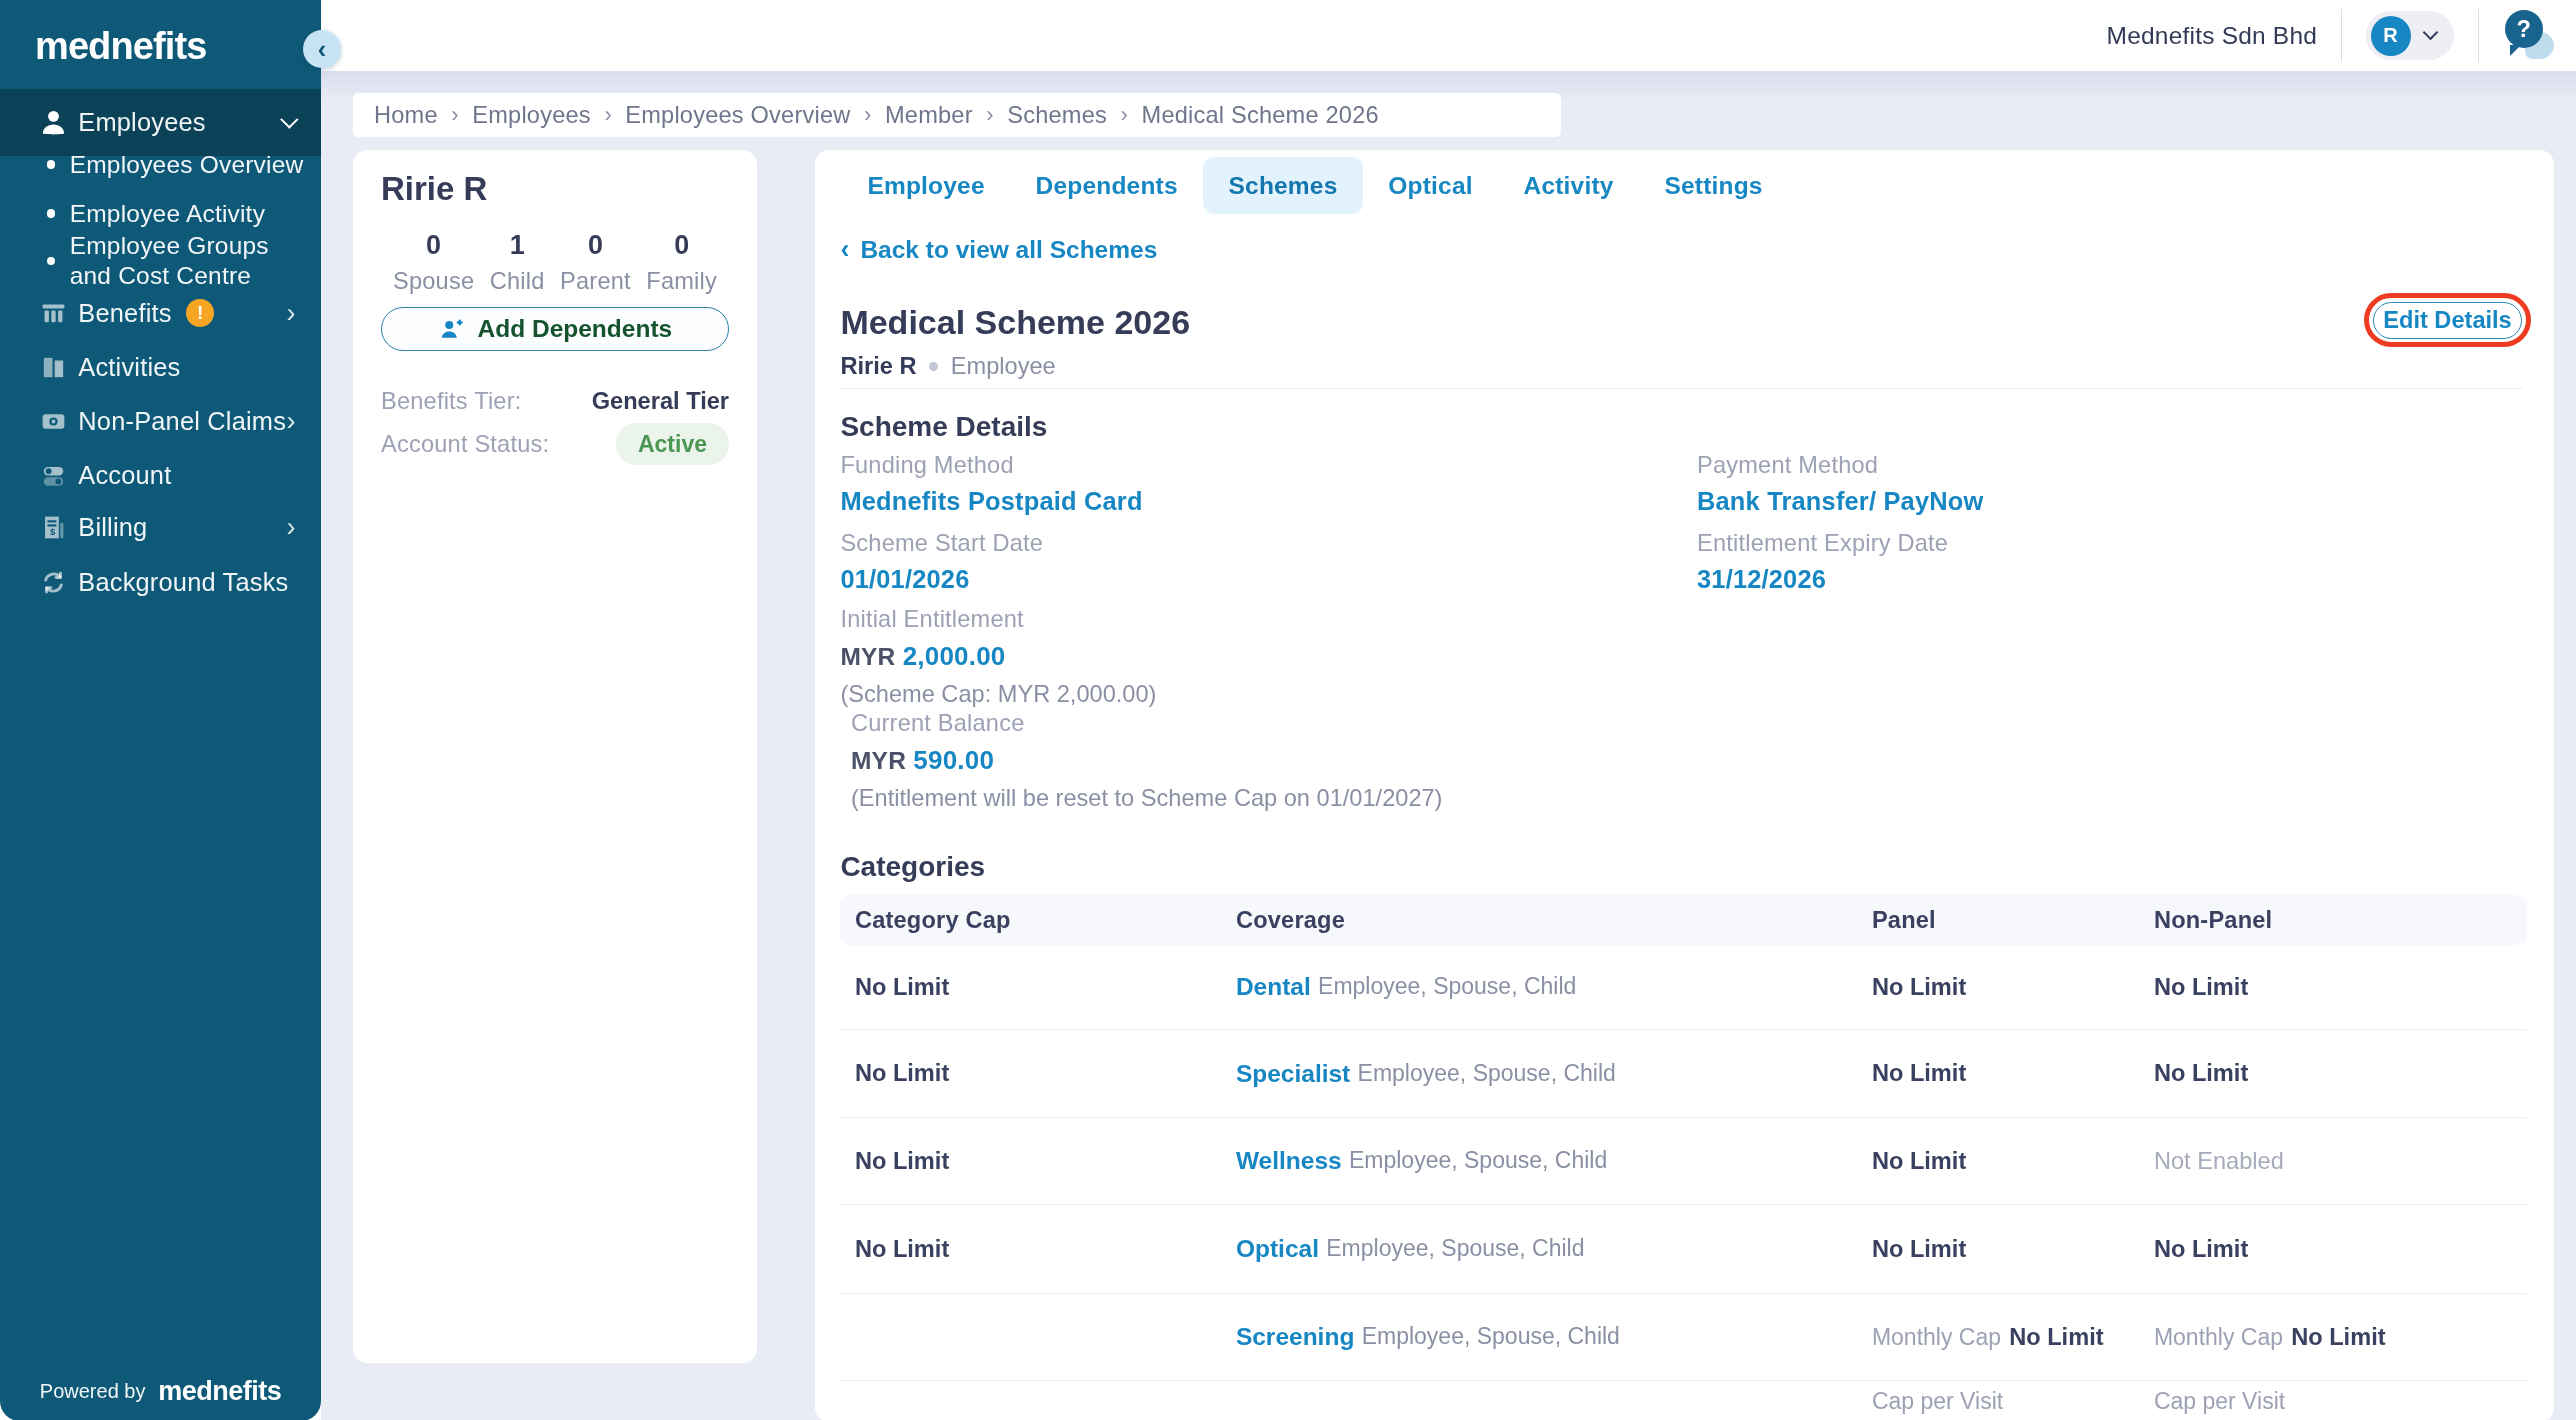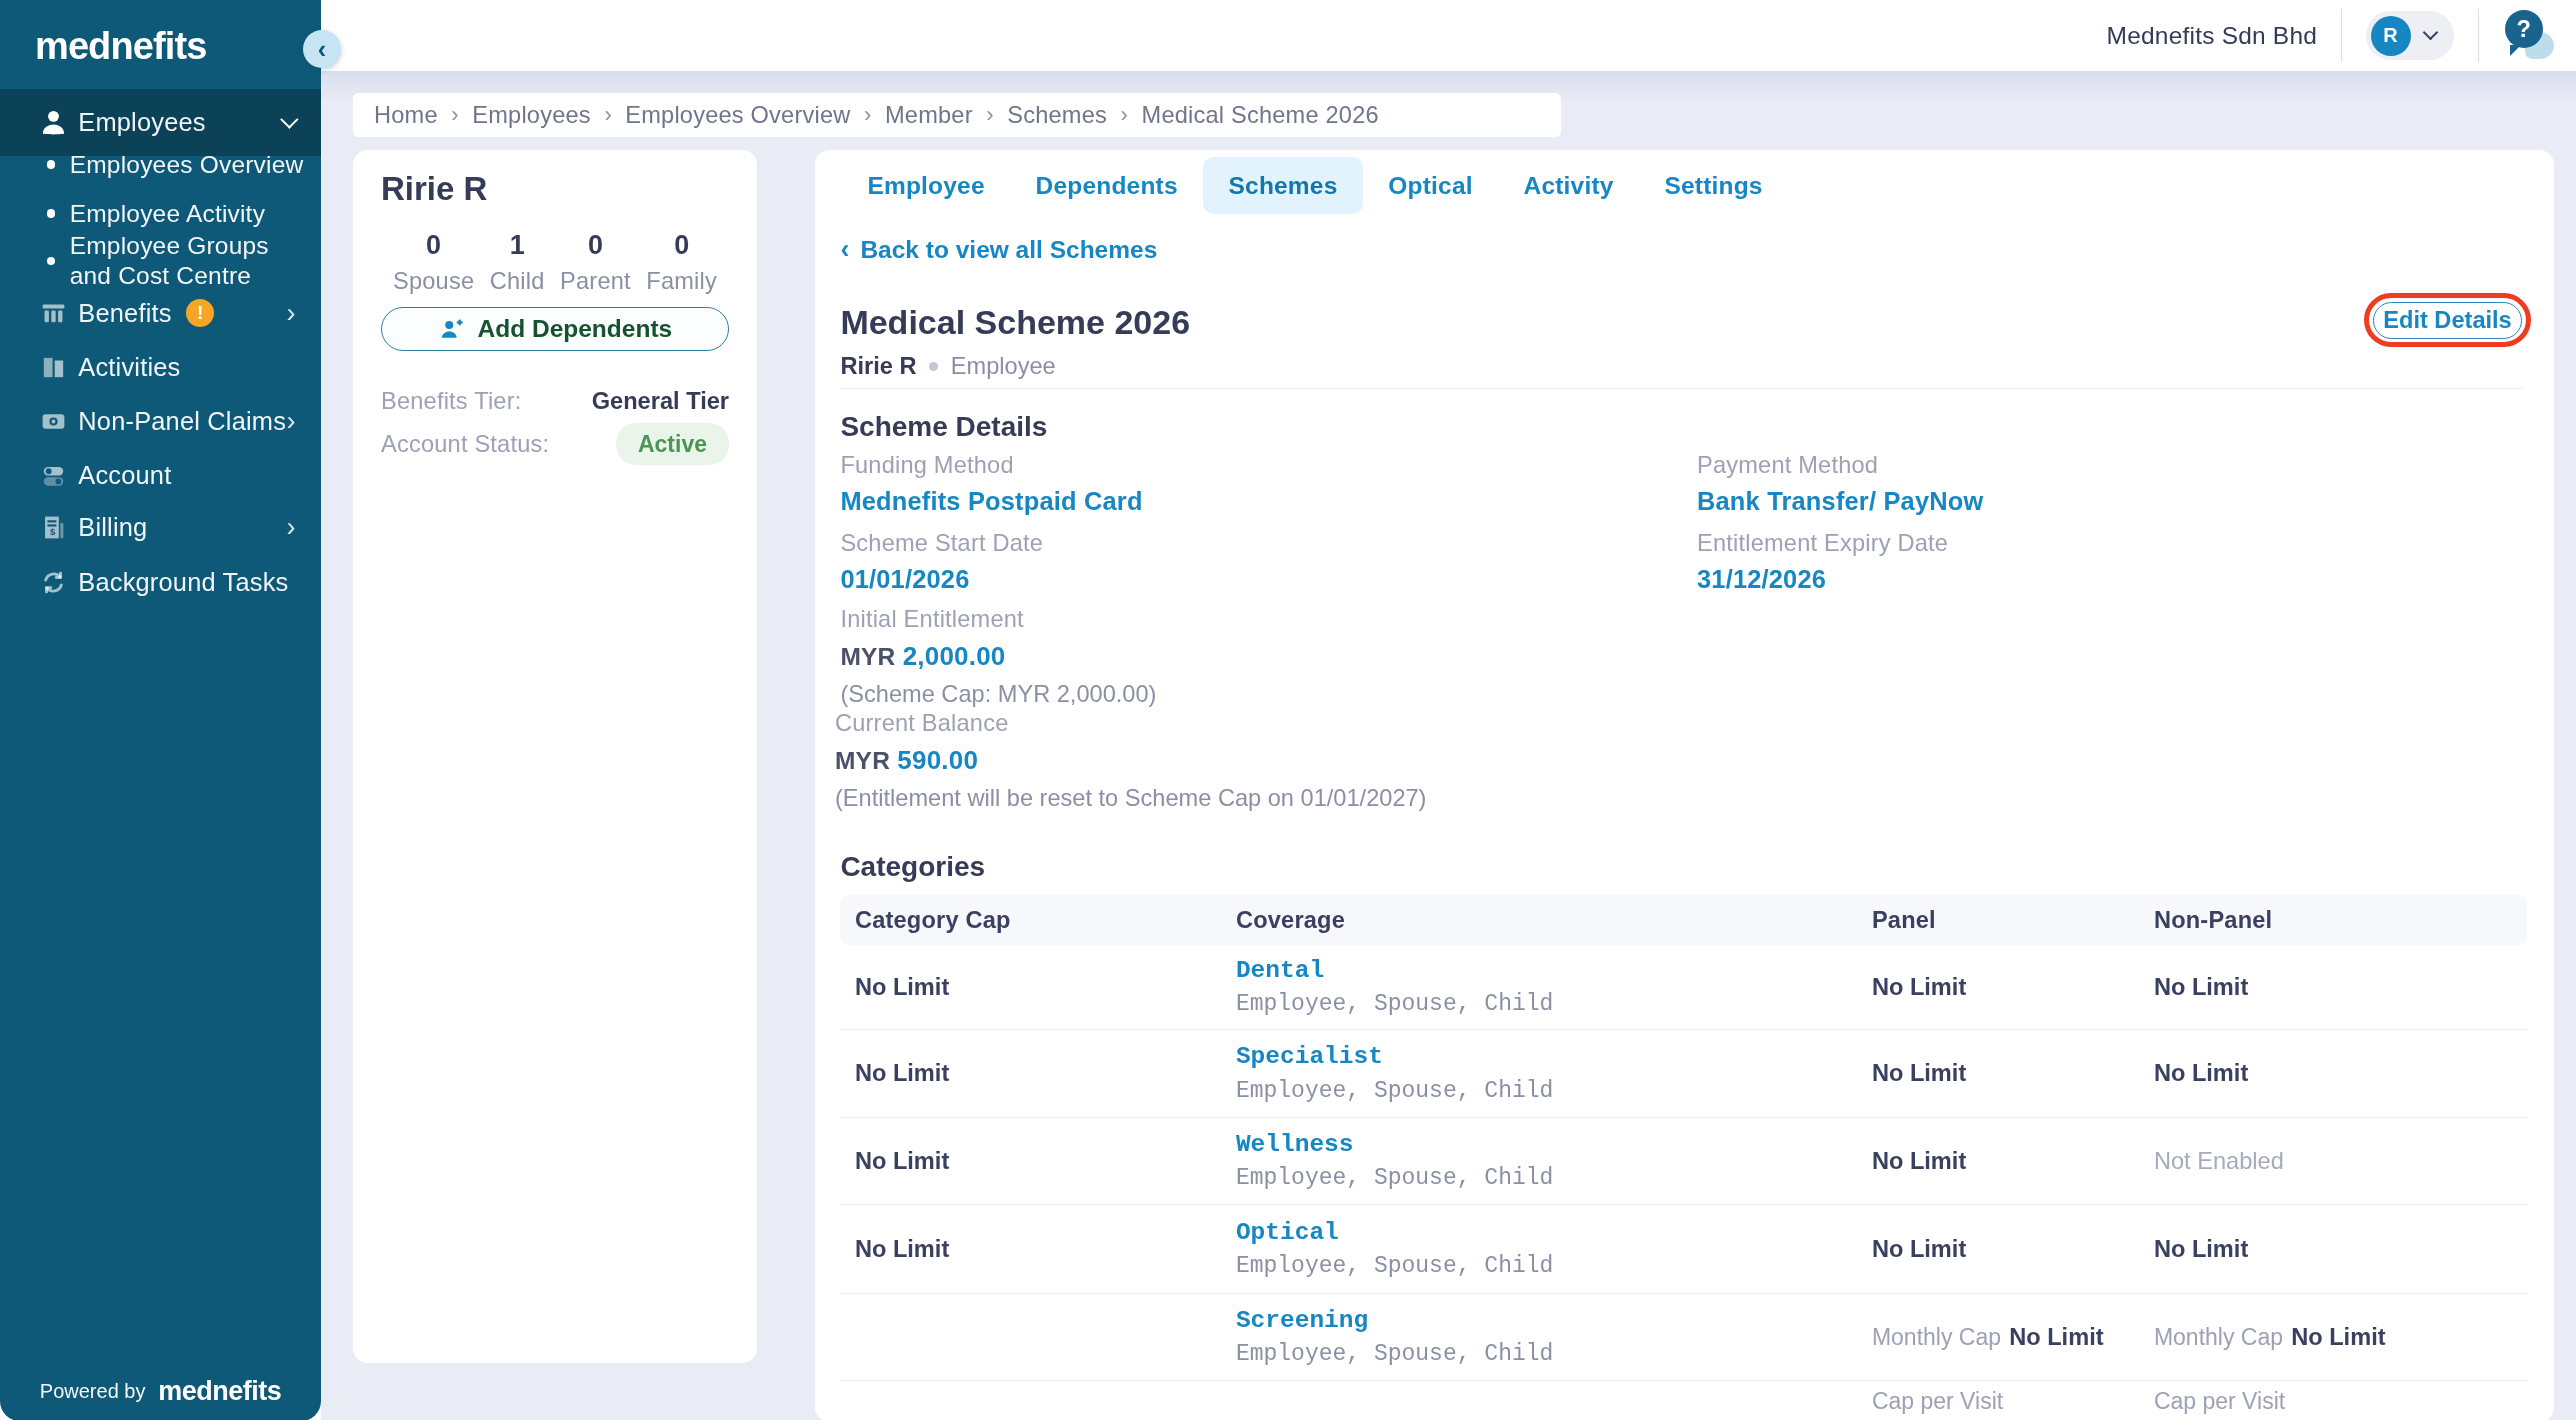--- a/index.html
+++ b/index.html
@@ -123,21 +123,21 @@
   
   .cat-table { position:absolute; left:25.4px; top:745px; width:1687px; }
   .t-head { display:grid; grid-template-columns:381px 636px 282px 388px; height:50px; background:#F7F8FB;
             border-radius:9px; align-items:center; }
   .t-head > div { font-size:23.6px; font-weight:700; color:#3A4060; padding-left:14.5px; letter-spacing:0.2px; }
   .t-row { display:grid; grid-template-columns:381px 636px 282px 388px; align-items:center; }
   .t-row.bb { border-bottom:0.9px solid #ECEDF1; }
   .t-row > div { padding-left:14.5px; }
   .cell-plain { font-size:23.6px; font-weight:600; color:#3A4060; }
   .cell-muted { font-size:23.6px; color:#A6ABBC; }
-  .cov { display:flex; flex-direction:column; gap:7.3px;font-family:Liberation Mono, monospace; }
+  .cov { display:flex; flex-direction:row; gap:7.3px; }
   .cov .cv-t { font-size:24.5px; font-weight:600; color:#1787C4; cursor:pointer; }
   .cov .cv-s { font-size:23px; color:#8A90A4; }
   .capcell { display:flex; gap:8.2px; }
   .capcell .cp-l { font-size:23px; color:#9CA1B4; }
   .capcell .cp-v { font-size:23.6px; font-weight:600; color:#3A4060; }
 
   svg { display:block; }
 </style>
 </head>
 <body>
@@ -378,21 +378,21 @@
 
     <div class="field" style="left:25.4px;top:456px;">
       <div class="f-label">Initial Entitlement</div>
       <div class="f-value money">
         <span class="cur">MYR</span>
         <span class="amt">2,000.00</span>
       </div>
       <div class="f-note">(Scheme Cap: MYR 2,000.00)</div>
     </div>
 
-    <div class="field" style="left:20px;top:560px;">
+    <div class="field" style="left:36px;top:560px;">
       <div class="f-label">Current Balance</div>
       <div class="f-value money">
         <span class="cur">MYR</span>
         <span class="amt">590.00</span>
       </div>
       <div class="f-note">(Entitlement will be reset to Scheme Cap on 01/01/2027)</div>
     </div>
 
     <h3 class="sec-title cat-title">Categories</h3>
 

